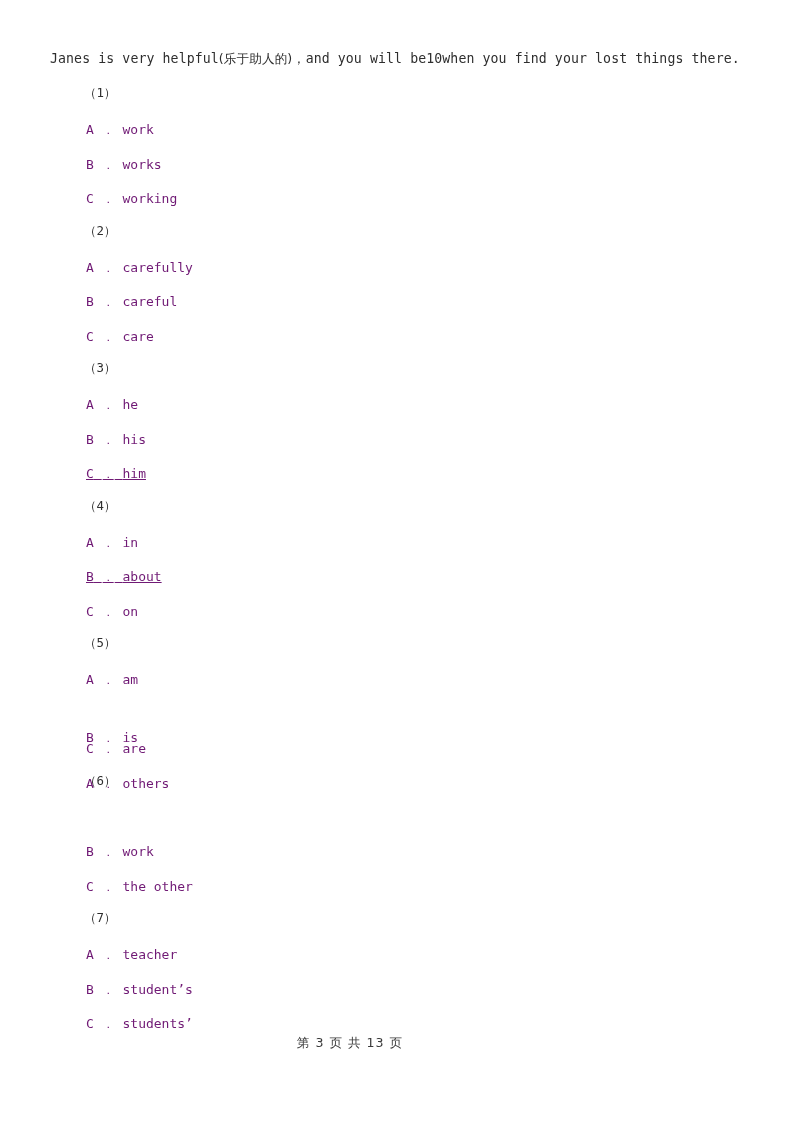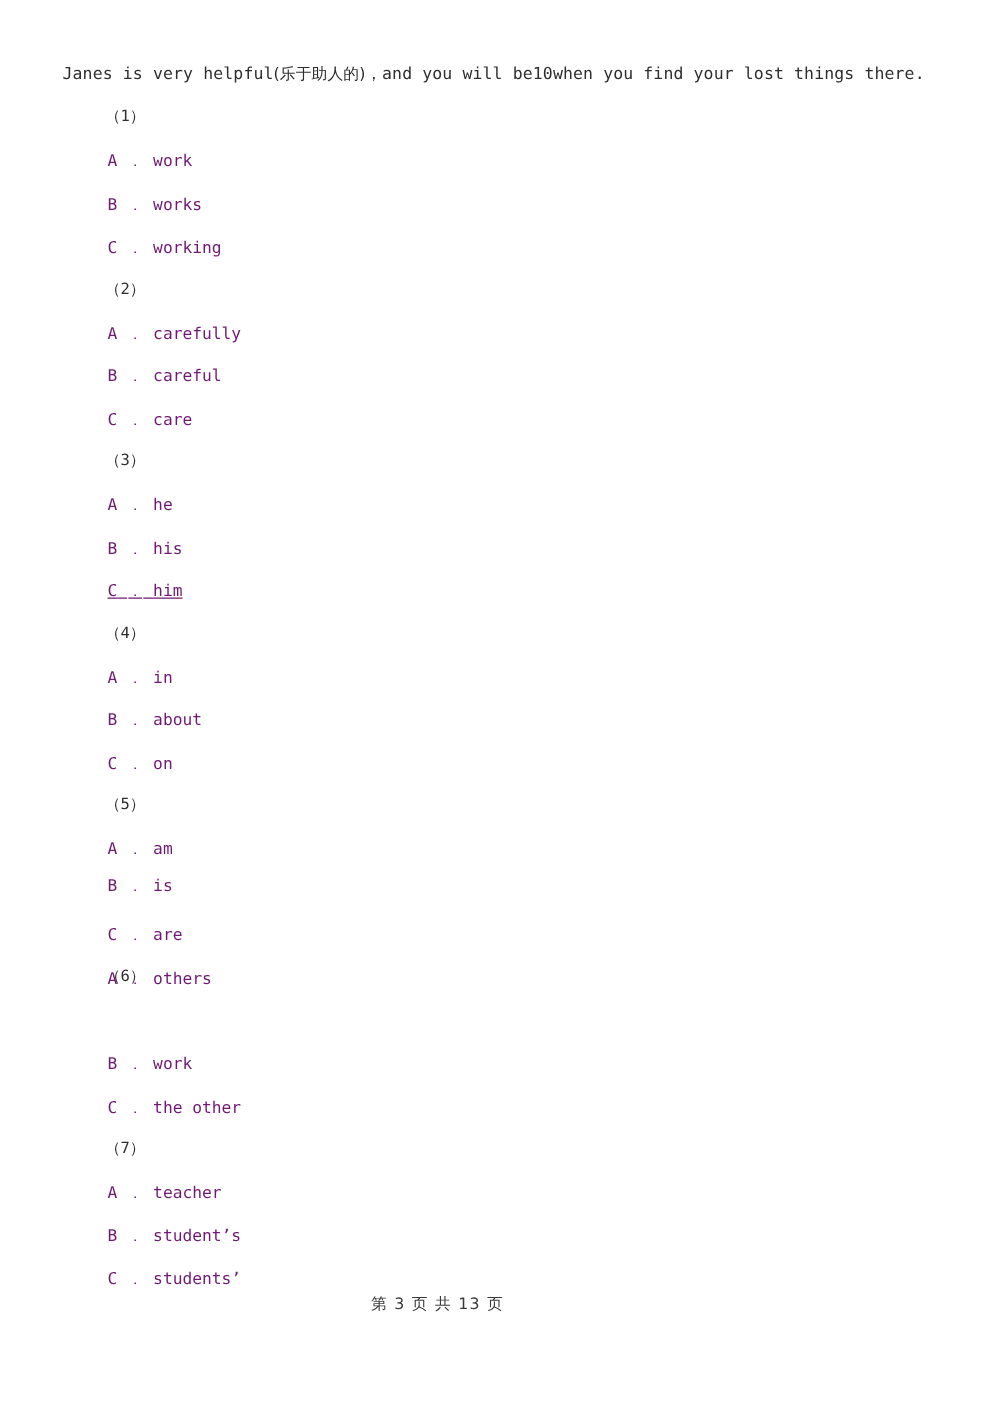--- a/index.html
+++ b/index.html
@@ -102,27 +102,27 @@
       </div>
       <div class="qblock">
         <div class="qnum" style="top: 359px;">（3）</div>
         <div class="opt" style="top: 396px;"><span class="lbl">A</span> <span class="dot">．</span> <span class="txt">he</span></div>
         <div class="opt" style="top: 430.5px;"><span class="lbl">B</span> <span class="dot">．</span> <span class="txt">his</span></div>
         <div class="opt" style="top: 465px; text-decoration: underline;"><span class="lbl">C</span> <span class="dot">．</span> <span class="txt">him</span></div>
       </div>
       <div class="qblock">
         <div class="qnum" style="top: 496.5px;">（4）</div>
         <div class="opt" style="top: 533.5px;"><span class="lbl">A</span> <span class="dot">．</span> <span class="txt">in</span></div>
-        <div class="opt" style="top: 568px;"><span class="lbl">B</span> <span class="dot">．</span> <span class="txt">about</span></div>
+        <div class="opt" style="top: 568px; text-decoration: underline;"><span class="lbl">B</span> <span class="dot">．</span> <span class="txt">about</span></div>
         <div class="opt" style="top: 602.5px;"><span class="lbl">C</span> <span class="dot">．</span> <span class="txt">on</span></div>
       </div>
       <div class="qblock">
         <div class="qnum" style="top: 634px;">（5）</div>
         <div class="opt" style="top: 671px;"><span class="lbl">A</span> <span class="dot">．</span> <span class="txt">am</span></div>
-        <div class="opt" style="top: 701px;"><span class="lbl">B</span> <span class="dot">．</span> <span class="txt">is</span></div>
+        <div class="opt" style="top: 729px;"><span class="lbl">B</span> <span class="dot">．</span> <span class="txt">is</span></div>
         <div class="opt" style="top: 740px;"><span class="lbl">C</span> <span class="dot">．</span> <span class="txt">are</span></div>
       </div>
       <div class="qblock">
         <div class="qnum" style="top: 771.5px;">（6）</div>
         <div class="opt" style="top: 775px;"><span class="lbl">A</span> <span class="dot">．</span> <span class="txt">others</span></div>
         <div class="opt" style="top: 843px;"><span class="lbl">B</span> <span class="dot">．</span> <span class="txt">work</span></div>
         <div class="opt" style="top: 877.5px;"><span class="lbl">C</span> <span class="dot">．</span> <span class="txt">the other</span></div>
       </div>
       <div class="qblock">
         <div class="qnum" style="top: 909px;">（7）</div>

